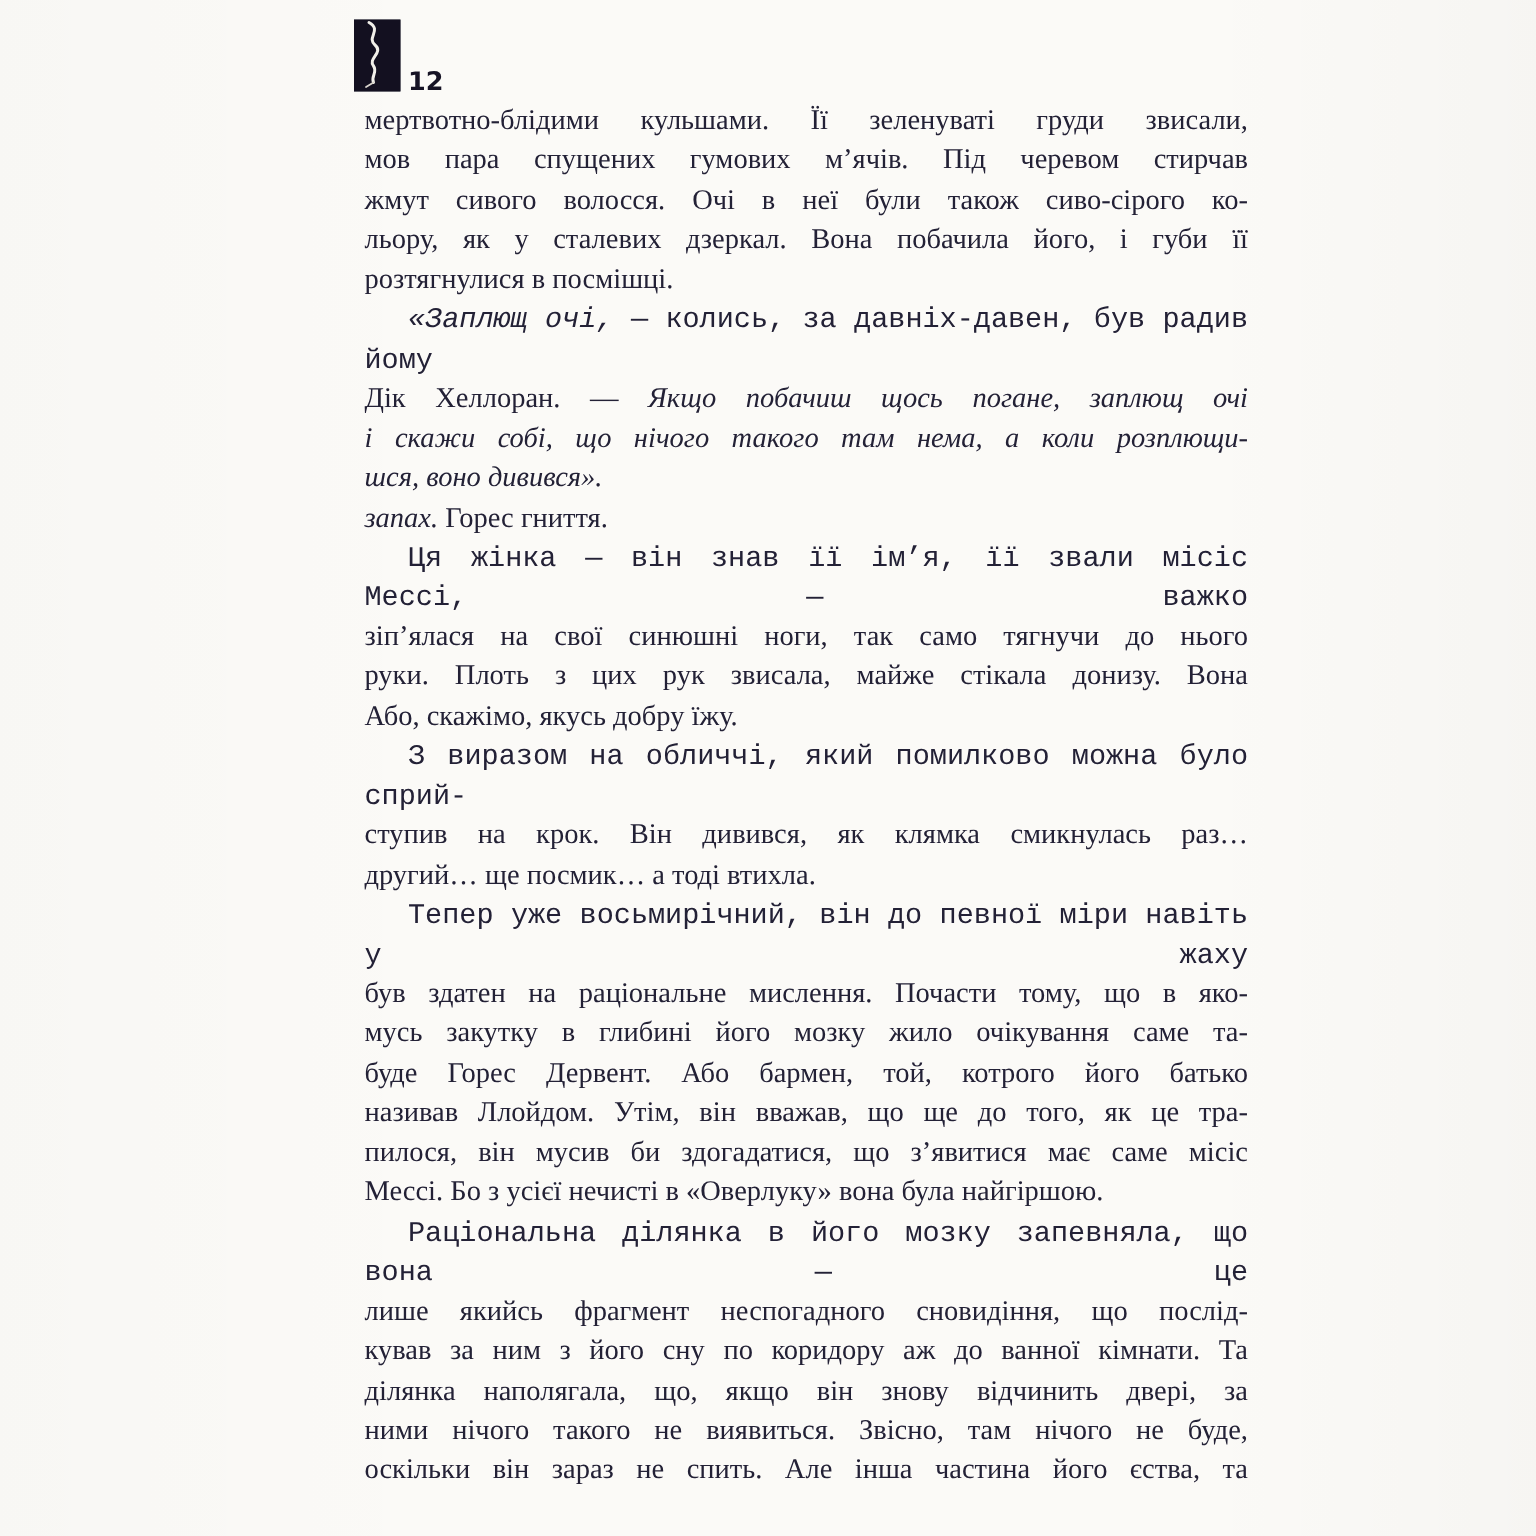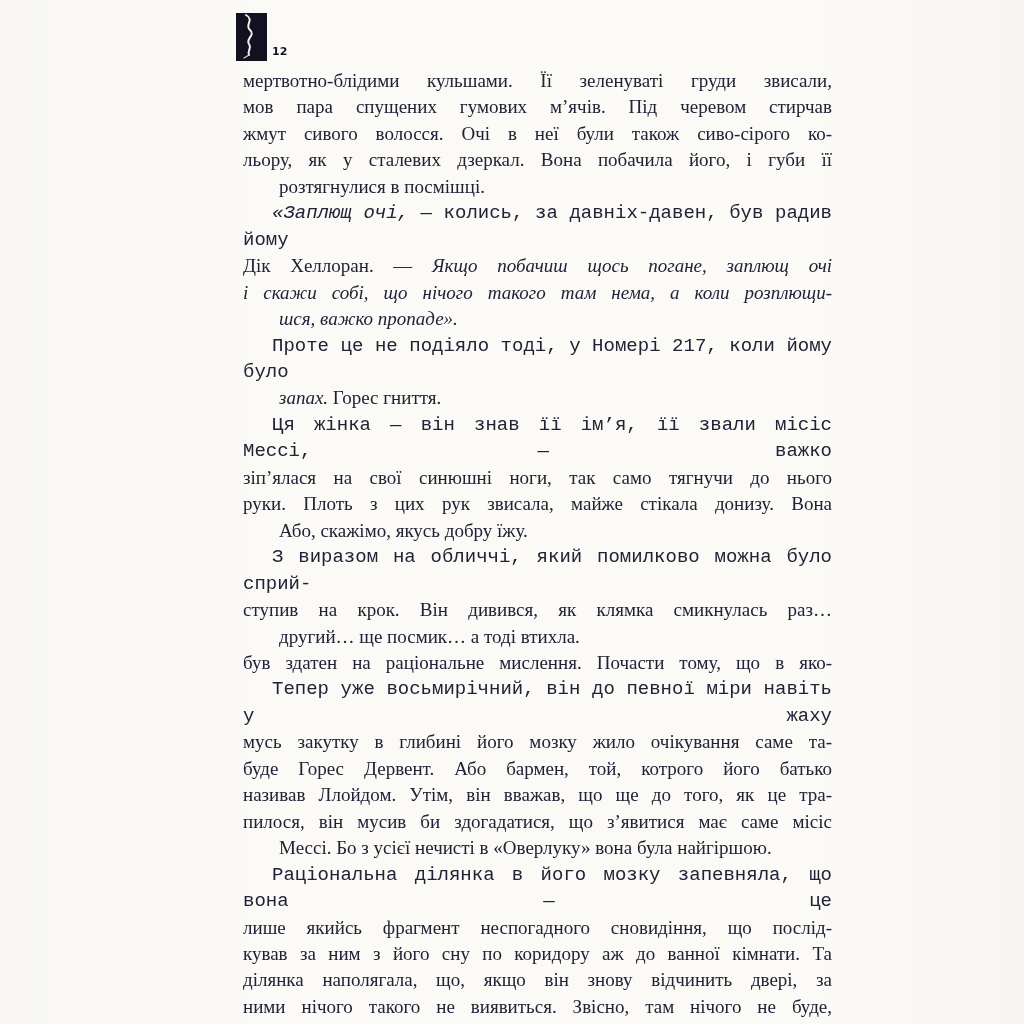--- a/index.html
+++ b/index.html
@@ -34,38 +34,38 @@
     height: 48px;
     background: #131020;
   }
   .ornament svg { display: block; width: 31px; height: 48px; }
   .page-number {
     position: absolute;
     left: 36px;
     top: 32px;
     font-family: "DejaVu Sans", sans-serif;
     font-weight: bold;
-    font-size: 11px;
+    font-size: 17px;
     letter-spacing: 0px;
     color: #161325;
   }
   .text-block {
     position: absolute;
     left: 243px;
     top: 68px;
     width: 589px;
     font-size: 19px;
     line-height: 26.45px;
   }
   .paragraph { margin: 0; padding: 0; }
   .line {
     text-align: justify;
     text-align-last: justify;
   }
-  .line.last { text-align-last: left; margin-left: 36px; }
+  .line.last { text-align-last: left; }
   .line.indent { text-indent: 29px; font-family: Liberation Mono, monospace; }
   .it { font-style: italic; }
 </style>
 </head>
 <body>
 
 <div class="page">
 
   <div class="page-header">
     <div class="ornament">
@@ -83,40 +83,39 @@
         <div class="line"><span>мертвотно-блідими кульшами. Її зеленуваті груди звисали,</span></div>
         <div class="line"><span>мов пара спущених гумових м’ячів. Під черевом стирчав</span></div>
         <div class="line"><span>жмут сивого волосся. Очі в неї були також сиво-сірого ко-</span></div>
         <div class="line"><span>льору, як у сталевих дзеркал. Вона побачила його, і губи її</span></div>
         <div class="line last"><span>розтягнулися в посмішці.</span></div>
       </div>
       <div class="paragraph">
         <div class="line indent"><span class="it">«Заплющ очі,</span><span> — колись, за давніх-давен, був радив йому</span></div>
         <div class="line"><span>Дік Хеллоран. — </span><span class="it">Якщо побачиш щось погане, заплющ очі</span></div>
         <div class="line"><span class="it">і скажи собі, що нічого такого там нема, а коли розплющи-</span></div>
-        <div class="line last"><span class="it">шся, важко пропаде».</span></div>
+        <div class="line last"><span class="it">шся, воно дивився».</span></div>
       </div>
       <div class="paragraph">
-        <div class="line indent"><span>Проте це не подіяло тоді, у Номері 217, коли йому було</span></div>
         <div class="line last"><span class="it">запах.</span><span> Горес гниття.</span></div>
       </div>
       <div class="paragraph">
         <div class="line indent"><span>Ця жінка — він знав її ім’я, її звали місіс Мессі, — важко</span></div>
         <div class="line"><span>зіп’ялася на свої синюшні ноги, так само тягнучи до нього</span></div>
         <div class="line"><span>руки. Плоть з цих рук звисала, майже стікала донизу. Вона</span></div>
         <div class="line last"><span>Або, скажімо, якусь добру їжу.</span></div>
       </div>
       <div class="paragraph">
         <div class="line indent"><span>З виразом на обличчі, який помилково можна було сприй-</span></div>
         <div class="line"><span>ступив на крок. Він дивився, як клямка смикнулась раз…</span></div>
         <div class="line last"><span>другий… ще посмик… а тоді втихла.</span></div>
       </div>
       <div class="paragraph">
+        <div class="line indent"><span>Тепер уже восьмирічний, він до певної міри навіть у жаху</span></div>
         <div class="line"><span>був здатен на раціональне мислення. Почасти тому, що в яко-</span></div>
-        <div class="line indent"><span>Тепер уже восьмирічний, він до певної міри навіть у жаху</span></div>
         <div class="line"><span>мусь закутку в глибині його мозку жило очікування саме та-</span></div>
         <div class="line"><span>буде Горес Дервент. Або бармен, той, котрого його батько</span></div>
         <div class="line"><span>називав Ллойдом. Утім, він вважав, що ще до того, як це тра-</span></div>
         <div class="line"><span>пилося, він мусив би здогадатися, що з’явитися має саме місіс</span></div>
         <div class="line last"><span>Мессі. Бо з усієї нечисті в «Оверлуку» вона була найгіршою.</span></div>
       </div>
       <div class="paragraph">
         <div class="line indent"><span>Раціональна ділянка в його мозку запевняла, що вона — це</span></div>
         <div class="line"><span>лише якийсь фрагмент неспогадного сновидіння, що послід-</span></div>
         <div class="line"><span>кував за ним з його сну по коридору аж до ванної кімнати. Та</span></div>

